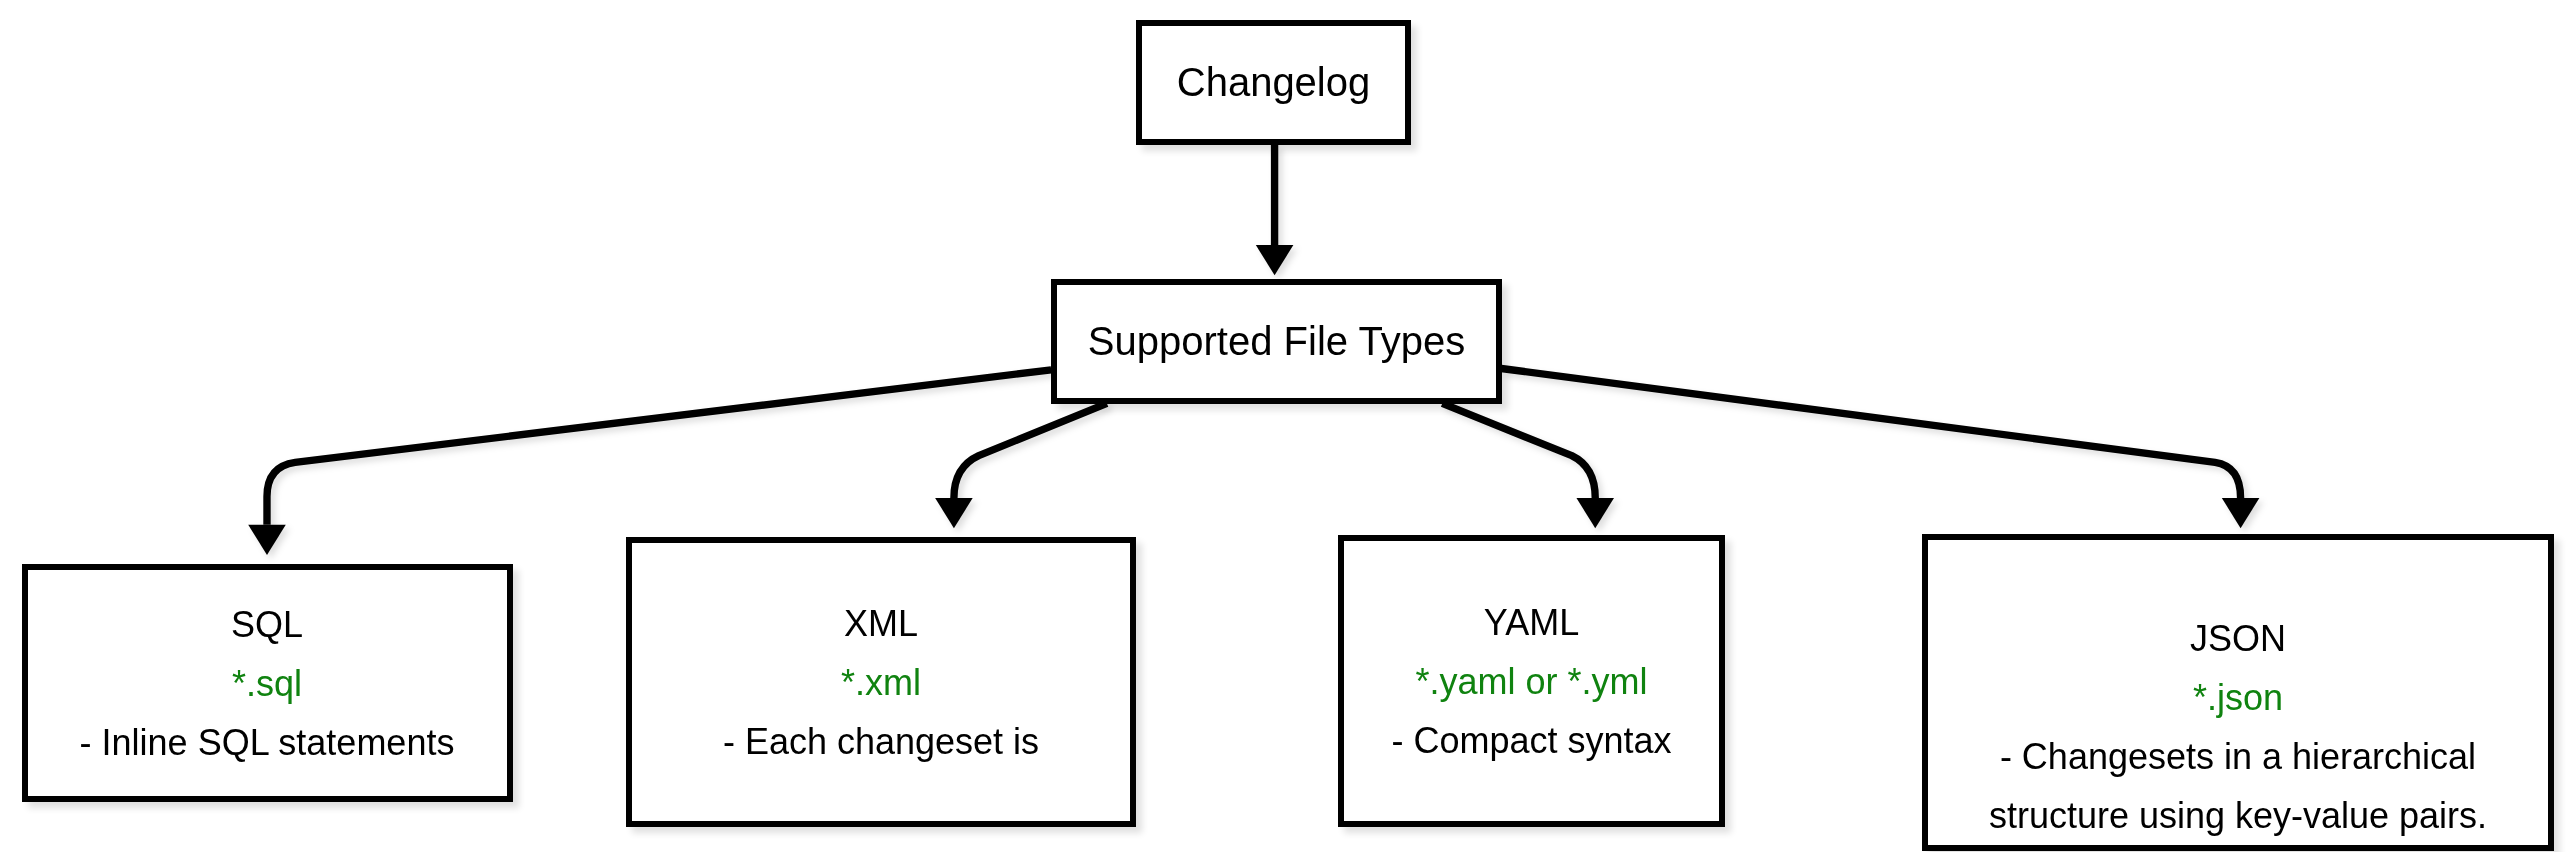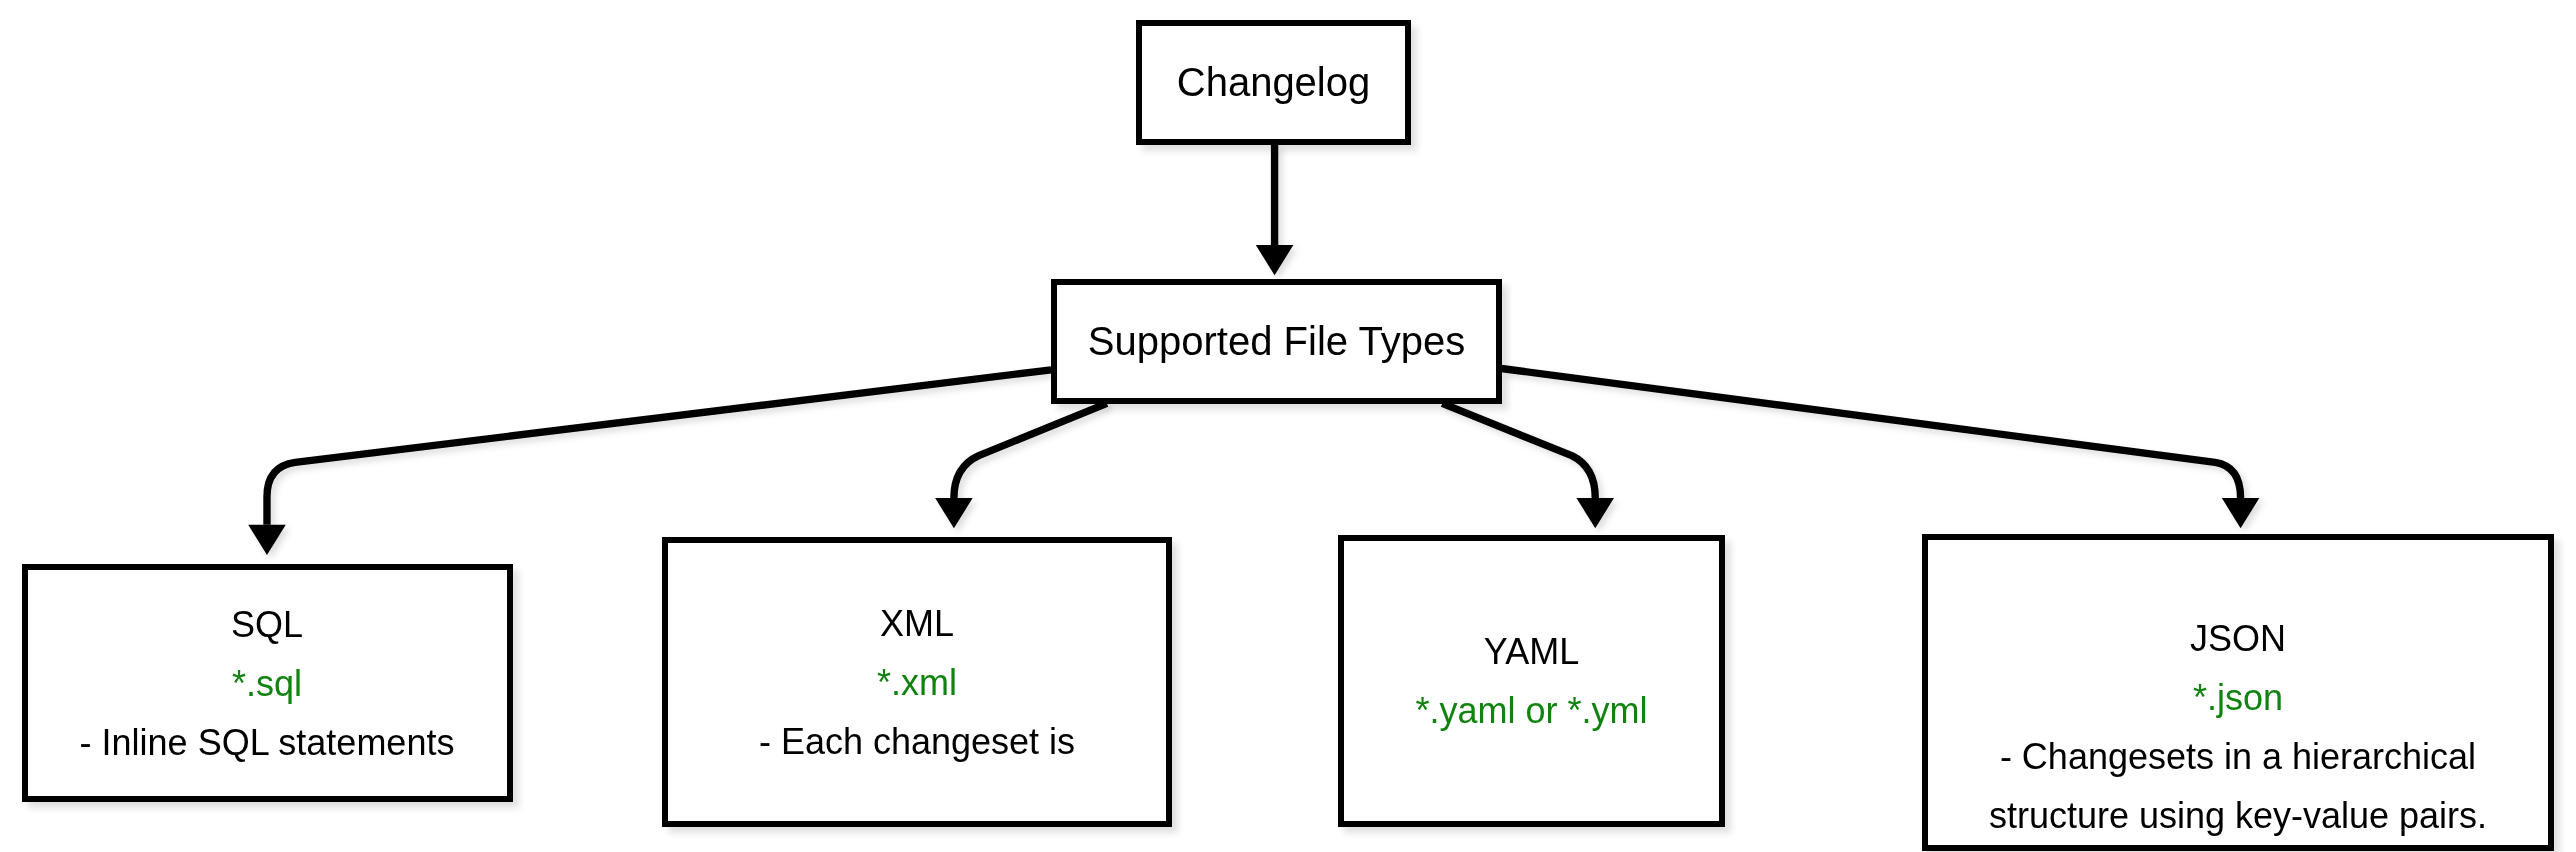--- a/index.html
+++ b/index.html
@@ -44,21 +44,21 @@
     text-align: center;
     box-shadow: 6px 6px 6.7px rgba(0,0,0,0.12);
   }
   .node-title-only { font-size: 40px; line-height: 47px; }
   .leaf { font-size: 36px; line-height: 59px; }
   .leaf .type-title { font-size: 36px; }
   .file-pattern { color: var(--green); }
   #node-changelog { left: 1136px; top: 19.5px;  width: 275px; height: 125px; }
   #node-hub       { left: 1051px; top: 279px; width: 451px; height: 125px; text-align: right; }
   #node-sql       { left: 21.5px;   top: 564px; width: 491px; height: 238px; }
-  #node-xml       { left: 662px;  top: 537px; width: 510px; height: 290px; }
+  #node-xml       { left: 626px;  top: 537px; width: 510px; height: 290px; }
   #node-yaml      { left: 1338px; top: 535px; width: 387px; height: 292px; }
   #node-json      { left: 1922px; top: 534px; width: 632px; height: 317px; justify-content: flex-end; }
 </style>
 </head>
 <body>
 
 <div id="canvas">
 
   <svg class="connector-layer" viewBox="0 0 3840 1271" xmlns="http://www.w3.org/2000/svg">
 
@@ -94,20 +94,21 @@
 
   <div class="node leaf" id="node-xml">
     <div class="type-title">XML</div>
     <div class="file-pattern">*.xml</div>
     <div class="note-line">- Each changeset is</div>
   </div>
 
   <div class="node leaf" id="node-yaml">
     <div class="type-title">YAML</div>
     <div class="file-pattern">*.yaml or *.yml</div>
+    <div class="note-line">- Compact syntax</div>
   </div>
 
   <div class="node leaf" id="node-json">
     <div class="type-title">JSON</div>
     <div class="file-pattern">*.json</div>
     <div class="note-line">- Changesets in a hierarchical</div>
     <div class="note-line">structure using key-value pairs.</div>
   </div>
 
 </div>

